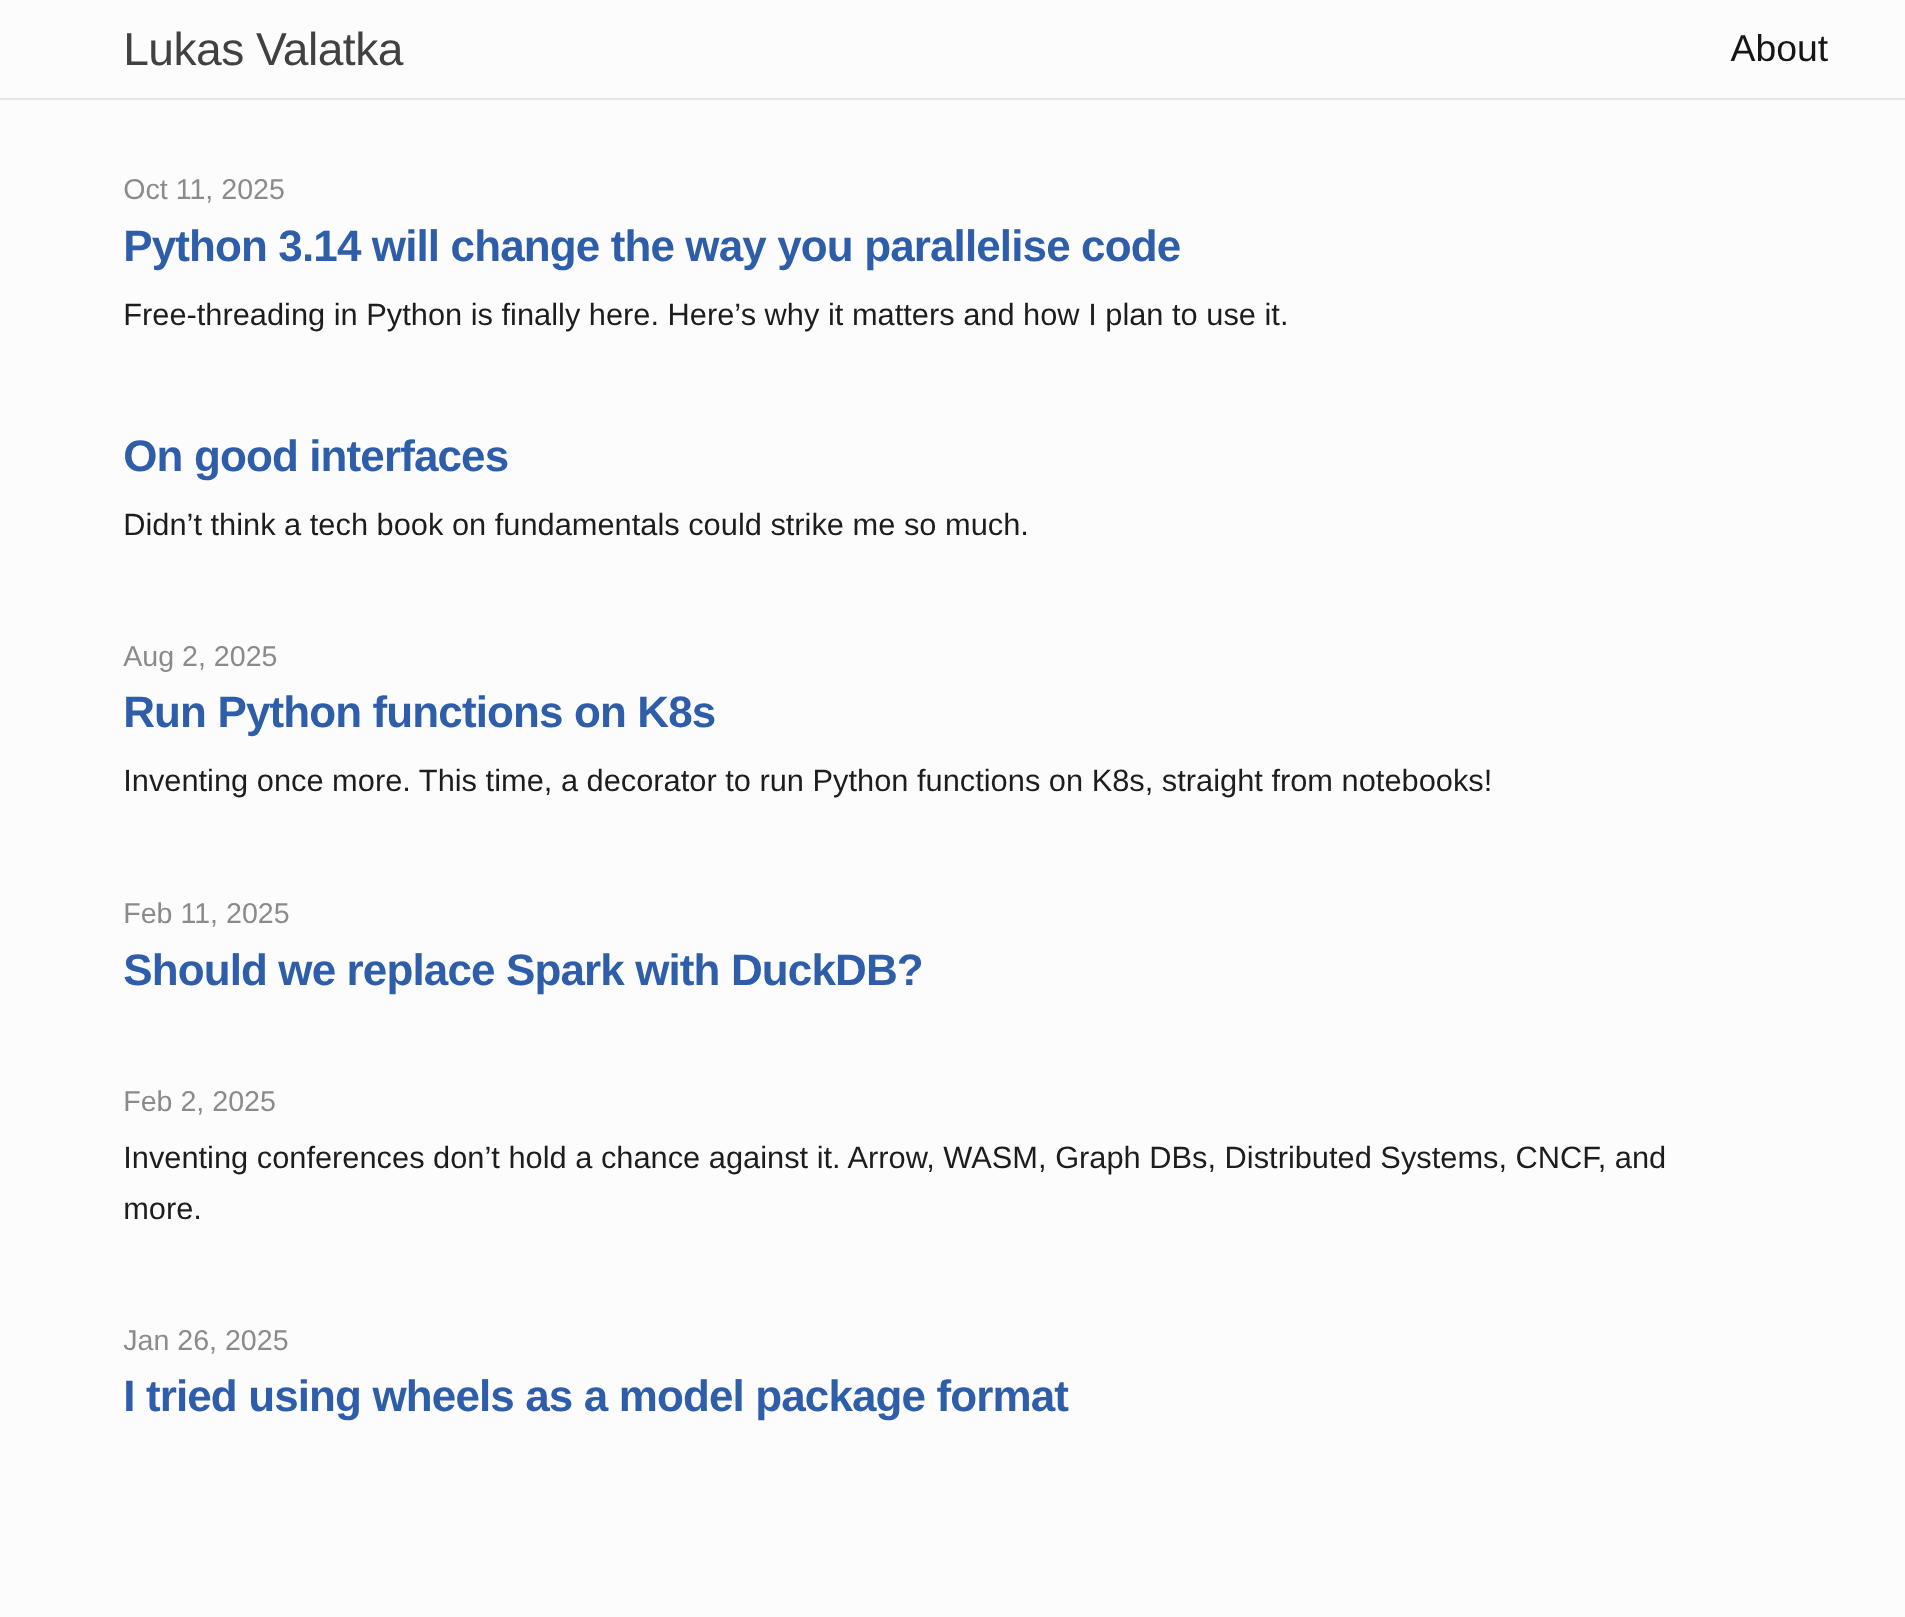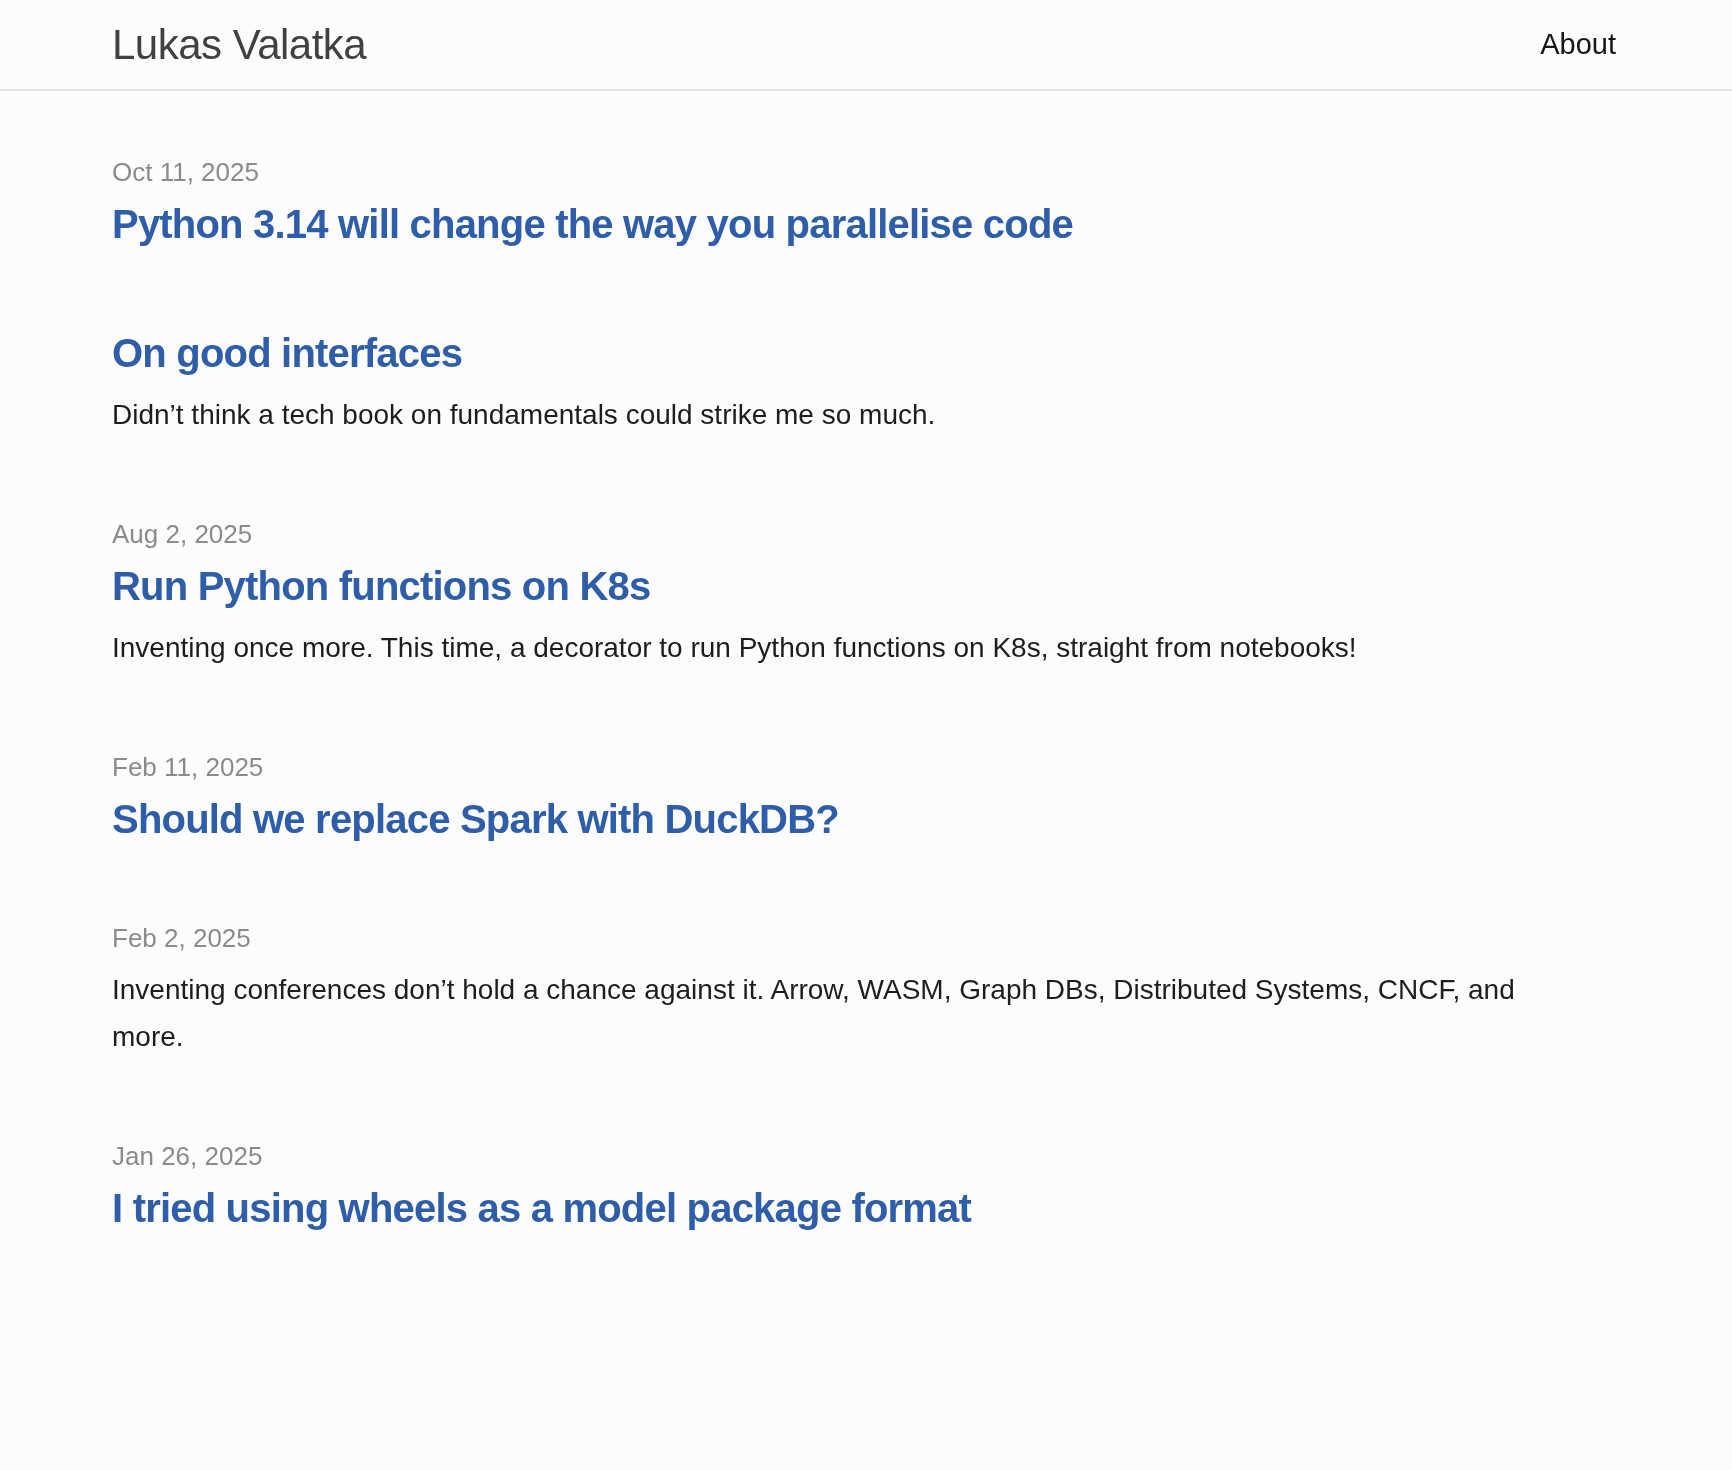--- a/index.html
+++ b/index.html
@@ -16,35 +16,35 @@
     background:var(--bg);
     overflow:hidden;
     font-family:"Liberation Sans","DejaVu Sans",sans-serif;
     -webkit-font-smoothing:antialiased;
   }
   .page{width:1732px;height:1470px;overflow:hidden;}
   .site-header{
     display:flex;
     align-items:center;
     justify-content:space-between;
-    padding:0 116px 0 112px;
+    padding:0 70px 0 112px;
     height:91px;
     border-bottom:2px solid var(--border);
     background:var(--bg);
   }
   .site-title{
     font-size:42px;
     font-weight:400;
     letter-spacing:-0.5px;
     color:var(--title-gray);
     text-decoration:none;
     cursor:pointer;
   }
   .nav-about{
-    font-size:29px;
+    font-size:34px;
     font-weight:400;
     color:#161617;
     text-decoration:none;
     cursor:pointer;
   }
   .post-list{
     padding:68px 120px 0 112px;
     max-width:1732px;
   }
   .post{margin-bottom:83px;}
@@ -83,20 +83,21 @@
     <a class="site-title">Lukas Valatka</a>
     <nav>
       <a class="nav-about">About</a>
     </nav>
   </header>
 
   <main class="post-list">
     <article class="post">
       <div class="post-date">Oct 11, 2025</div>
       <h2 class="post-title"><a>Python 3.14 will change the way you parallelise code</a></h2>
+      <p class="post-desc">Free-threading in Python is finally here. Here’s why it matters and how I plan to use it.</p>
     </article>
 
     <article class="post">
       <h2 class="post-title"><a>On good interfaces</a></h2>
       <p class="post-desc">Didn’t think a tech book on fundamentals could strike me so much.</p>
     </article>
 
     <article class="post">
       <div class="post-date">Aug 2, 2025</div>
       <h2 class="post-title"><a>Run Python functions on K8s</a></h2>

